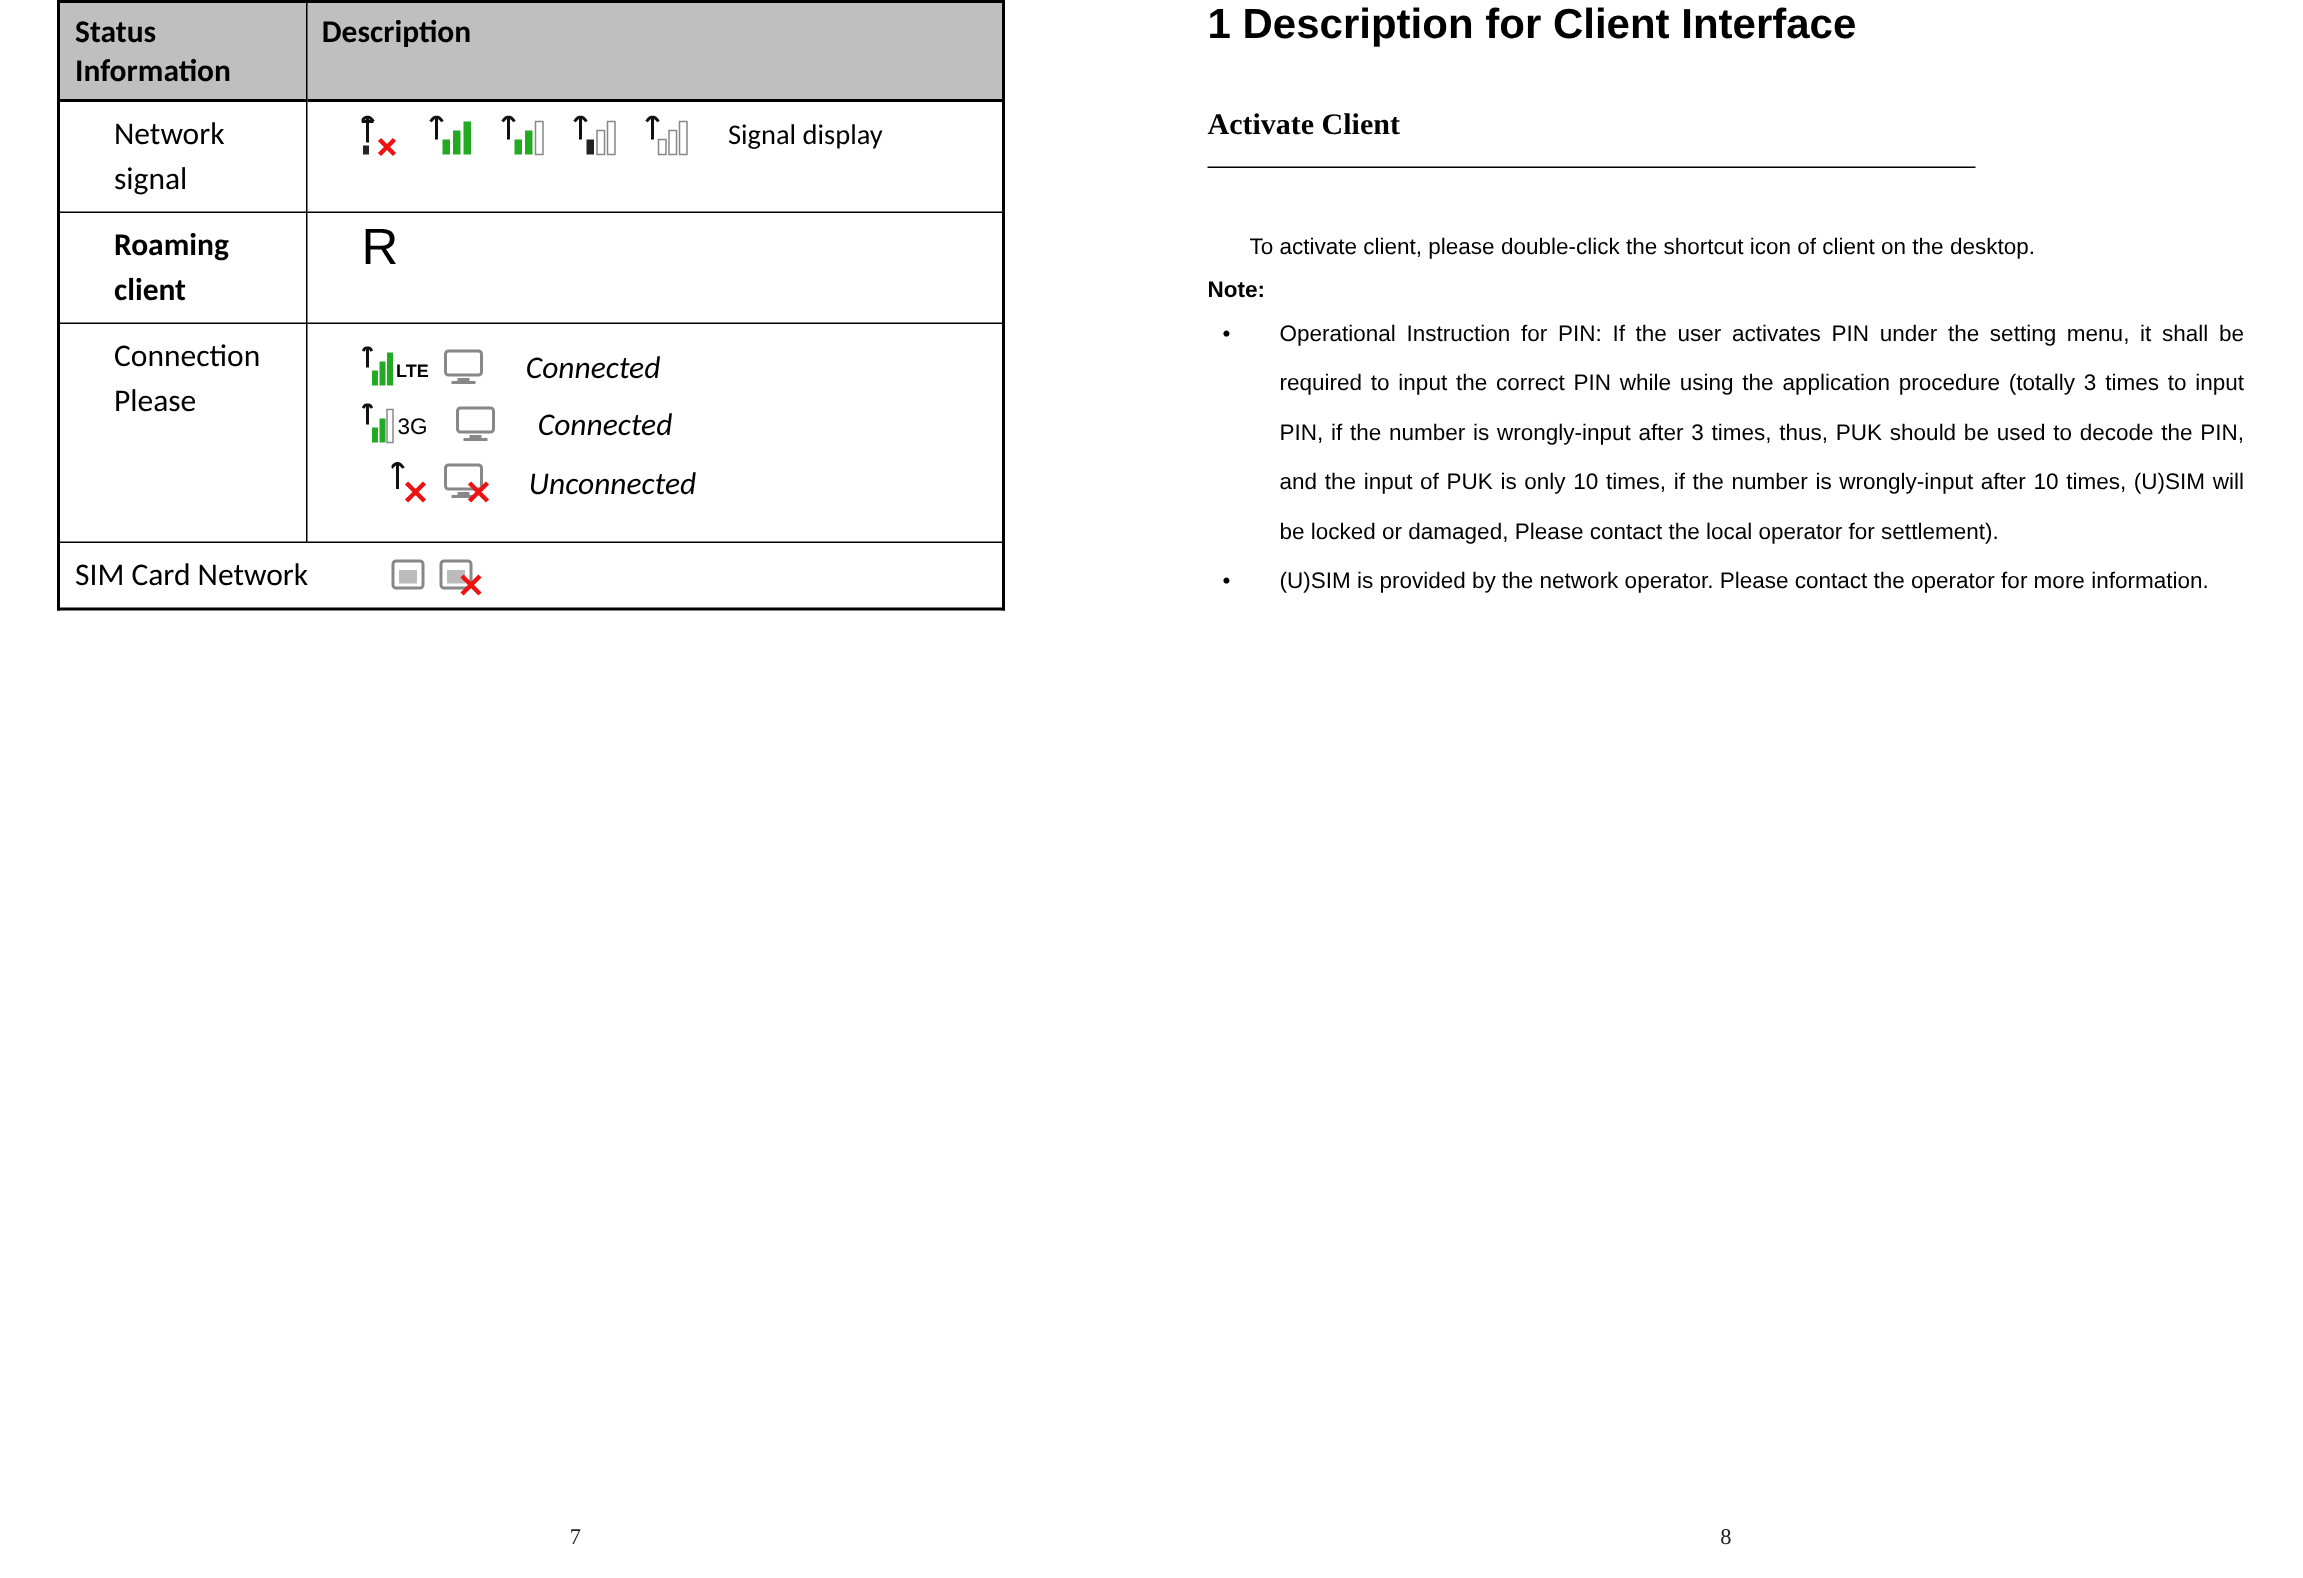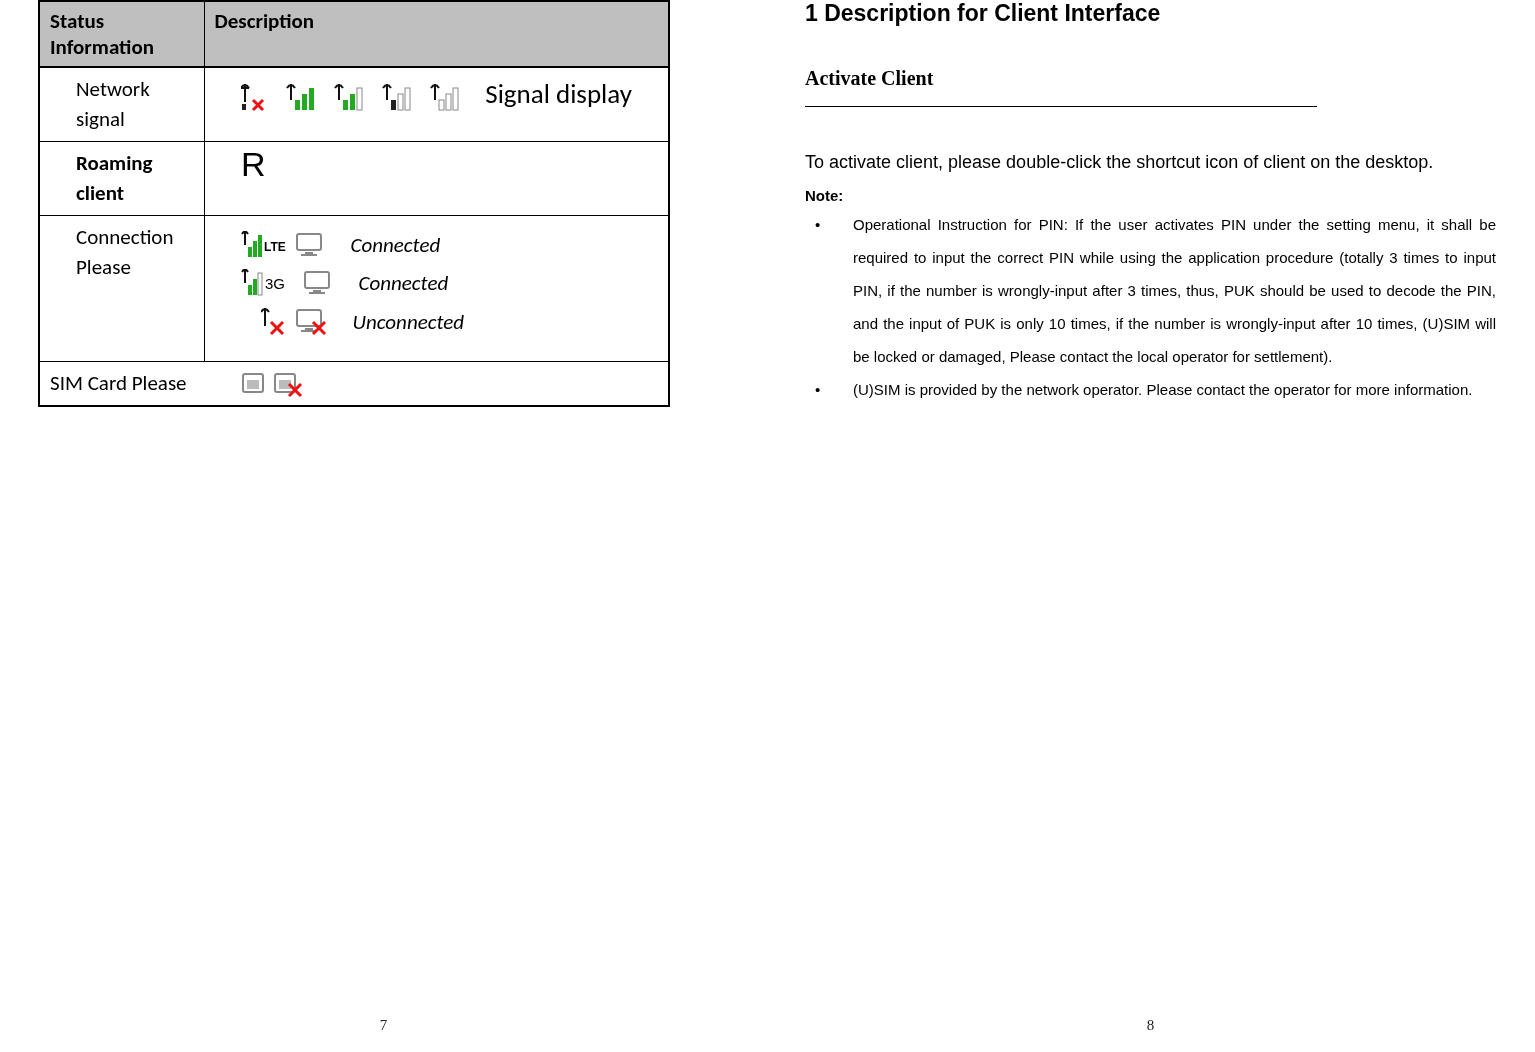--- a/index.html
+++ b/index.html
@@ -9,29 +9,29 @@
   .page-number { position: absolute; bottom: 18px; left: 50%; transform: translateX(-50%); font-size: 15px; color: #222; font-family: "Times New Roman", serif;}
   
   .status-table { border-collapse: collapse; width: 632px; border: 2px solid #000; font-size: 21px; font-family: Calibri, Arial, sans-serif;}
   .status-table th, .status-table td { border: 1px solid #000; padding: 6px 8px 6px 10px; vertical-align: top; text-align: left; }
   .status-table thead th { background: #bfbfbf; font-weight: bold; border-bottom: 2px solid #000;}
   .status-table thead th:first-child { width: 165px; }
   .status-table td:first-child { width: 165px; }
   .status-table tbody tr td { line-height: 1.45; padding-left: 36px; }
   .status-row-bold td:first-child { font-weight: bold; }
   .icon-row { display: inline-flex; align-items: center; gap: 18px; vertical-align: middle;}
-  .desc-text { margin-left: 22px; font-size: 27px; }
+  .desc-text { margin-left: 22px; font-size: 19px; }
   .conn-line { display: flex; align-items: center; margin: 8px 0; gap: 8px;}
   .conn-line .line-text { margin-left: 18px; font-size: 21px; font-style: italic;}
   .icon-sim-row { display: inline-flex; gap: 6px; vertical-align: middle; margin-left: 50px;}
   
   .chapter-title { text-align: right; font-weight: bold; font-size: 25px; margin-top: 22px; margin-bottom: 48px; font-family: Arial, sans-serif;}
-  .section-heading { font-size: 23px; font-weight: bold; margin-bottom: 40px; font-family: Arial, sans-serif;}
+  .section-heading { font-size: 28px; font-weight: bold; margin-bottom: 40px; font-family: Arial, sans-serif;}
   .subsection-heading { font-size: 20px; font-weight: bold; border-bottom: 1.5px solid #000; padding-bottom: 16px; margin-bottom: 36px; font-family: "Times New Roman", serif; width: 512px;}
-  .body-text { font-size: 18px; line-height: 2.2; text-align: justify; margin-bottom: 2px; font-family: Arial, sans-serif;}
+  .body-text { font-size: 15px; line-height: 2.2; text-align: justify; margin-bottom: 2px; font-family: Arial, sans-serif; margin-left: 28px;}
   .note-label { font-size: 15px; font-weight: bold; margin-top: 4px; margin-bottom: 4px;}
   .bullet-list { list-style: none; padding: 0; }
   .bullet-list li { font-size: 15px; line-height: 2.2; text-align: justify; padding-left: 48px; position: relative; font-family: Arial, sans-serif;}
   .bullet-list li::before { content: "•"; position: absolute; left: 10px; top: 0; font-size: 15px;}
   
   svg { display: inline-block; vertical-align: middle; }
 </style>
 </head>
 <body>
 
@@ -152,21 +152,21 @@
                 <path d="M18 14 L30 26 M30 14 L18 26" stroke="#e11" stroke-width="3"></path>
               </svg>
               <span class="line-text">Unconnected</span>
             </div>
             <div style="height:10px"></div>
           </td>
         </tr>
 
         <tr>
           <td colspan="2" style="padding:6px 8px 6px 10px;">
-            <span style="font-size:21px;">SIM Card Please</span>
+            <span style="font-size:21px;">SIM Card Network</span>
             <span class="icon-sim-row">
               <svg width="26" height="24" viewBox="0 0 26 24">
                 <rect x="2" y="2" width="20" height="18" rx="2" fill="none" stroke="#888" stroke-width="2"></rect>
                 <rect x="6" y="8" width="12" height="9" fill="#bbb"></rect>
               </svg>
               <svg width="30" height="26" viewBox="0 0 30 26">
                 <rect x="2" y="2" width="20" height="18" rx="2" fill="none" stroke="#888" stroke-width="2"></rect>
                 <rect x="6" y="8" width="12" height="9" fill="#bbb"></rect>
                 <path d="M16 12 L28 24 M28 12 L16 24" stroke="#e11" stroke-width="3"></path>
               </svg>

